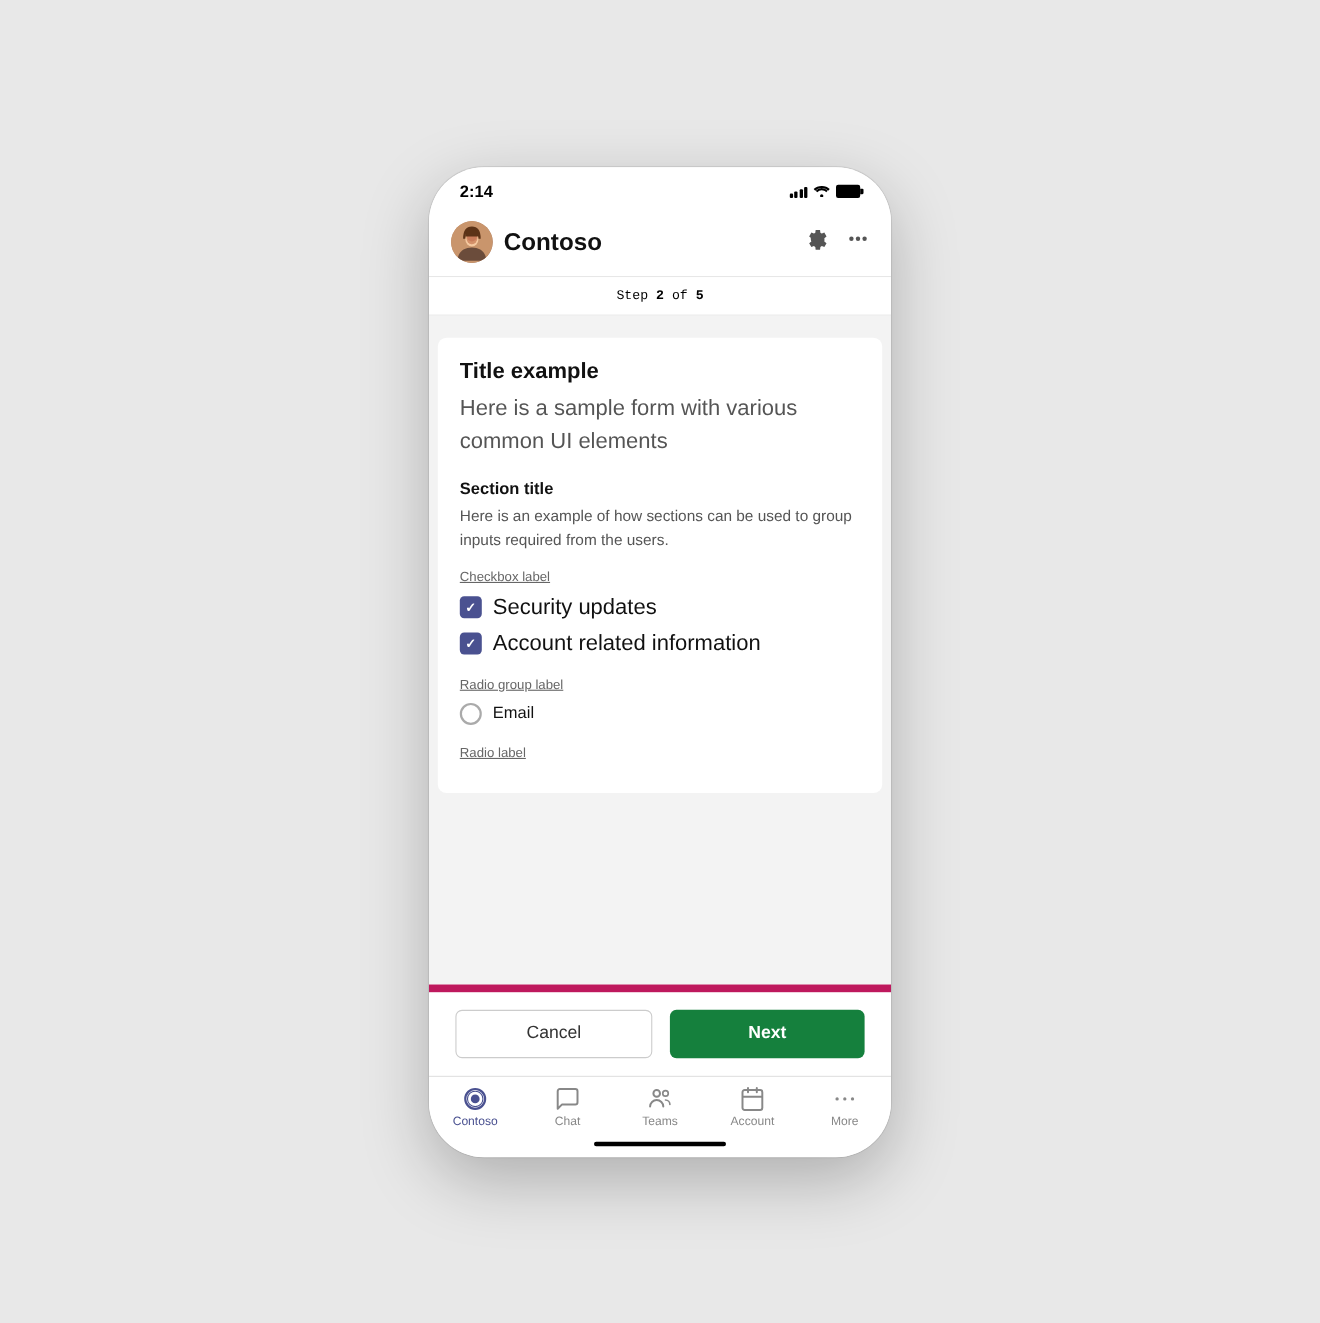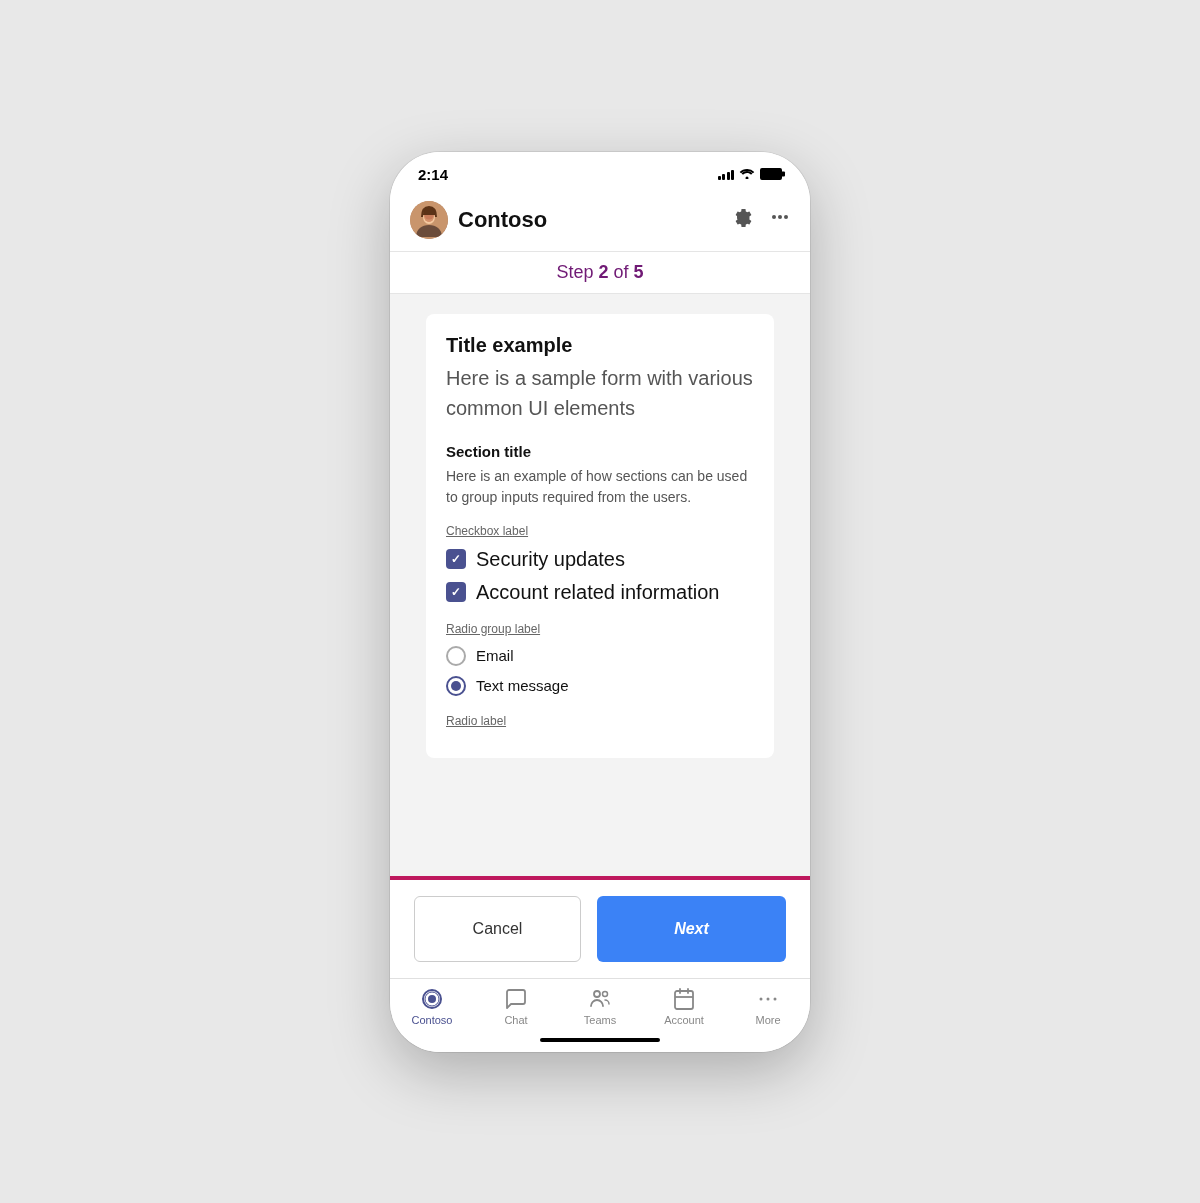--- a/index.html
+++ b/index.html
@@ -146,35 +146,36 @@
       font-size: 20px;
       color: #555;
       cursor: pointer;
     }
 
     
     .step-indicator {
       text-align: center;
       padding: 10px;
       background: #fff;
-      font-size: 18px;
-      color: #701a75;
+      font-size: 12px;
+      color: #000000;
       border-bottom: 1px solid #e5e5e5;
+      font-family: Liberation Mono, monospace;
     }
 
     .step-indicator strong {
       font-weight: 700;
     }
 
     
     .content-area {
       flex: 1;
       overflow-y: auto;
       background: #f3f3f3;
-      padding: 20px 36px;
+      padding: 20px 8px;
     }
 
     .card {
       background: #fff;
       border-radius: 8px;
       padding: 20px;
       margin-bottom: 0;
     }
 
     .form-title {
@@ -323,47 +324,46 @@
       font-size: 15px;
       color: #111;
     }
 
     
     .action-bar {
       display: flex;
       justify-content: space-between;
       padding: 16px 24px;
       background: #fff;
-      border-top: 4px solid #be185d;
+      border-top: 7px solid #be185d;
       gap: 16px;
     }
 
     .btn-cancel {
       flex: 1;
       padding: 12px;
       border: 1.5px solid #ccc;
       border-radius: 6px;
       background: #fff;
       font-size: 16px;
       color: #333;
       cursor: pointer;
       font-weight: 500;
     }
 
     .btn-next {
       flex: 1;
-      padding: 24px;
+      padding: 12px;
       border: none;
       border-radius: 6px;
-      background: #3b82f6;
+      background: #15803d;
       font-size: 16px;
       color: #fff;
       cursor: pointer;
       font-weight: 600;
-      font-style: italic;
     }
 
     
     .bottom-nav {
       display: flex;
       justify-content: space-around;
       align-items: center;
       padding: 8px 0 6px;
       background: #fff;
       border-top: 1px solid #e0e0e0;
@@ -499,26 +499,20 @@
             <span class="checkbox-label">Account related information</span>
           </div>
         </div>
 
         <div class="field-label">Radio group label</div>
         <div class="radio-group">
           <div class="radio-item">
             <div class="radio-outer"></div>
             <span class="radio-label">Email</span>
           </div>
-          <div class="radio-item">
-            <div class="radio-outer selected">
-              <div class="radio-inner"></div>
-            </div>
-            <span class="radio-label">Text message</span>
-          </div>
         </div>
 
         <div class="field-label">Radio label</div>
 
       </div>
     </div>
 
     <div class="action-bar">
       <button class="btn-cancel">Cancel</button>
       <button class="btn-next">Next</button>

